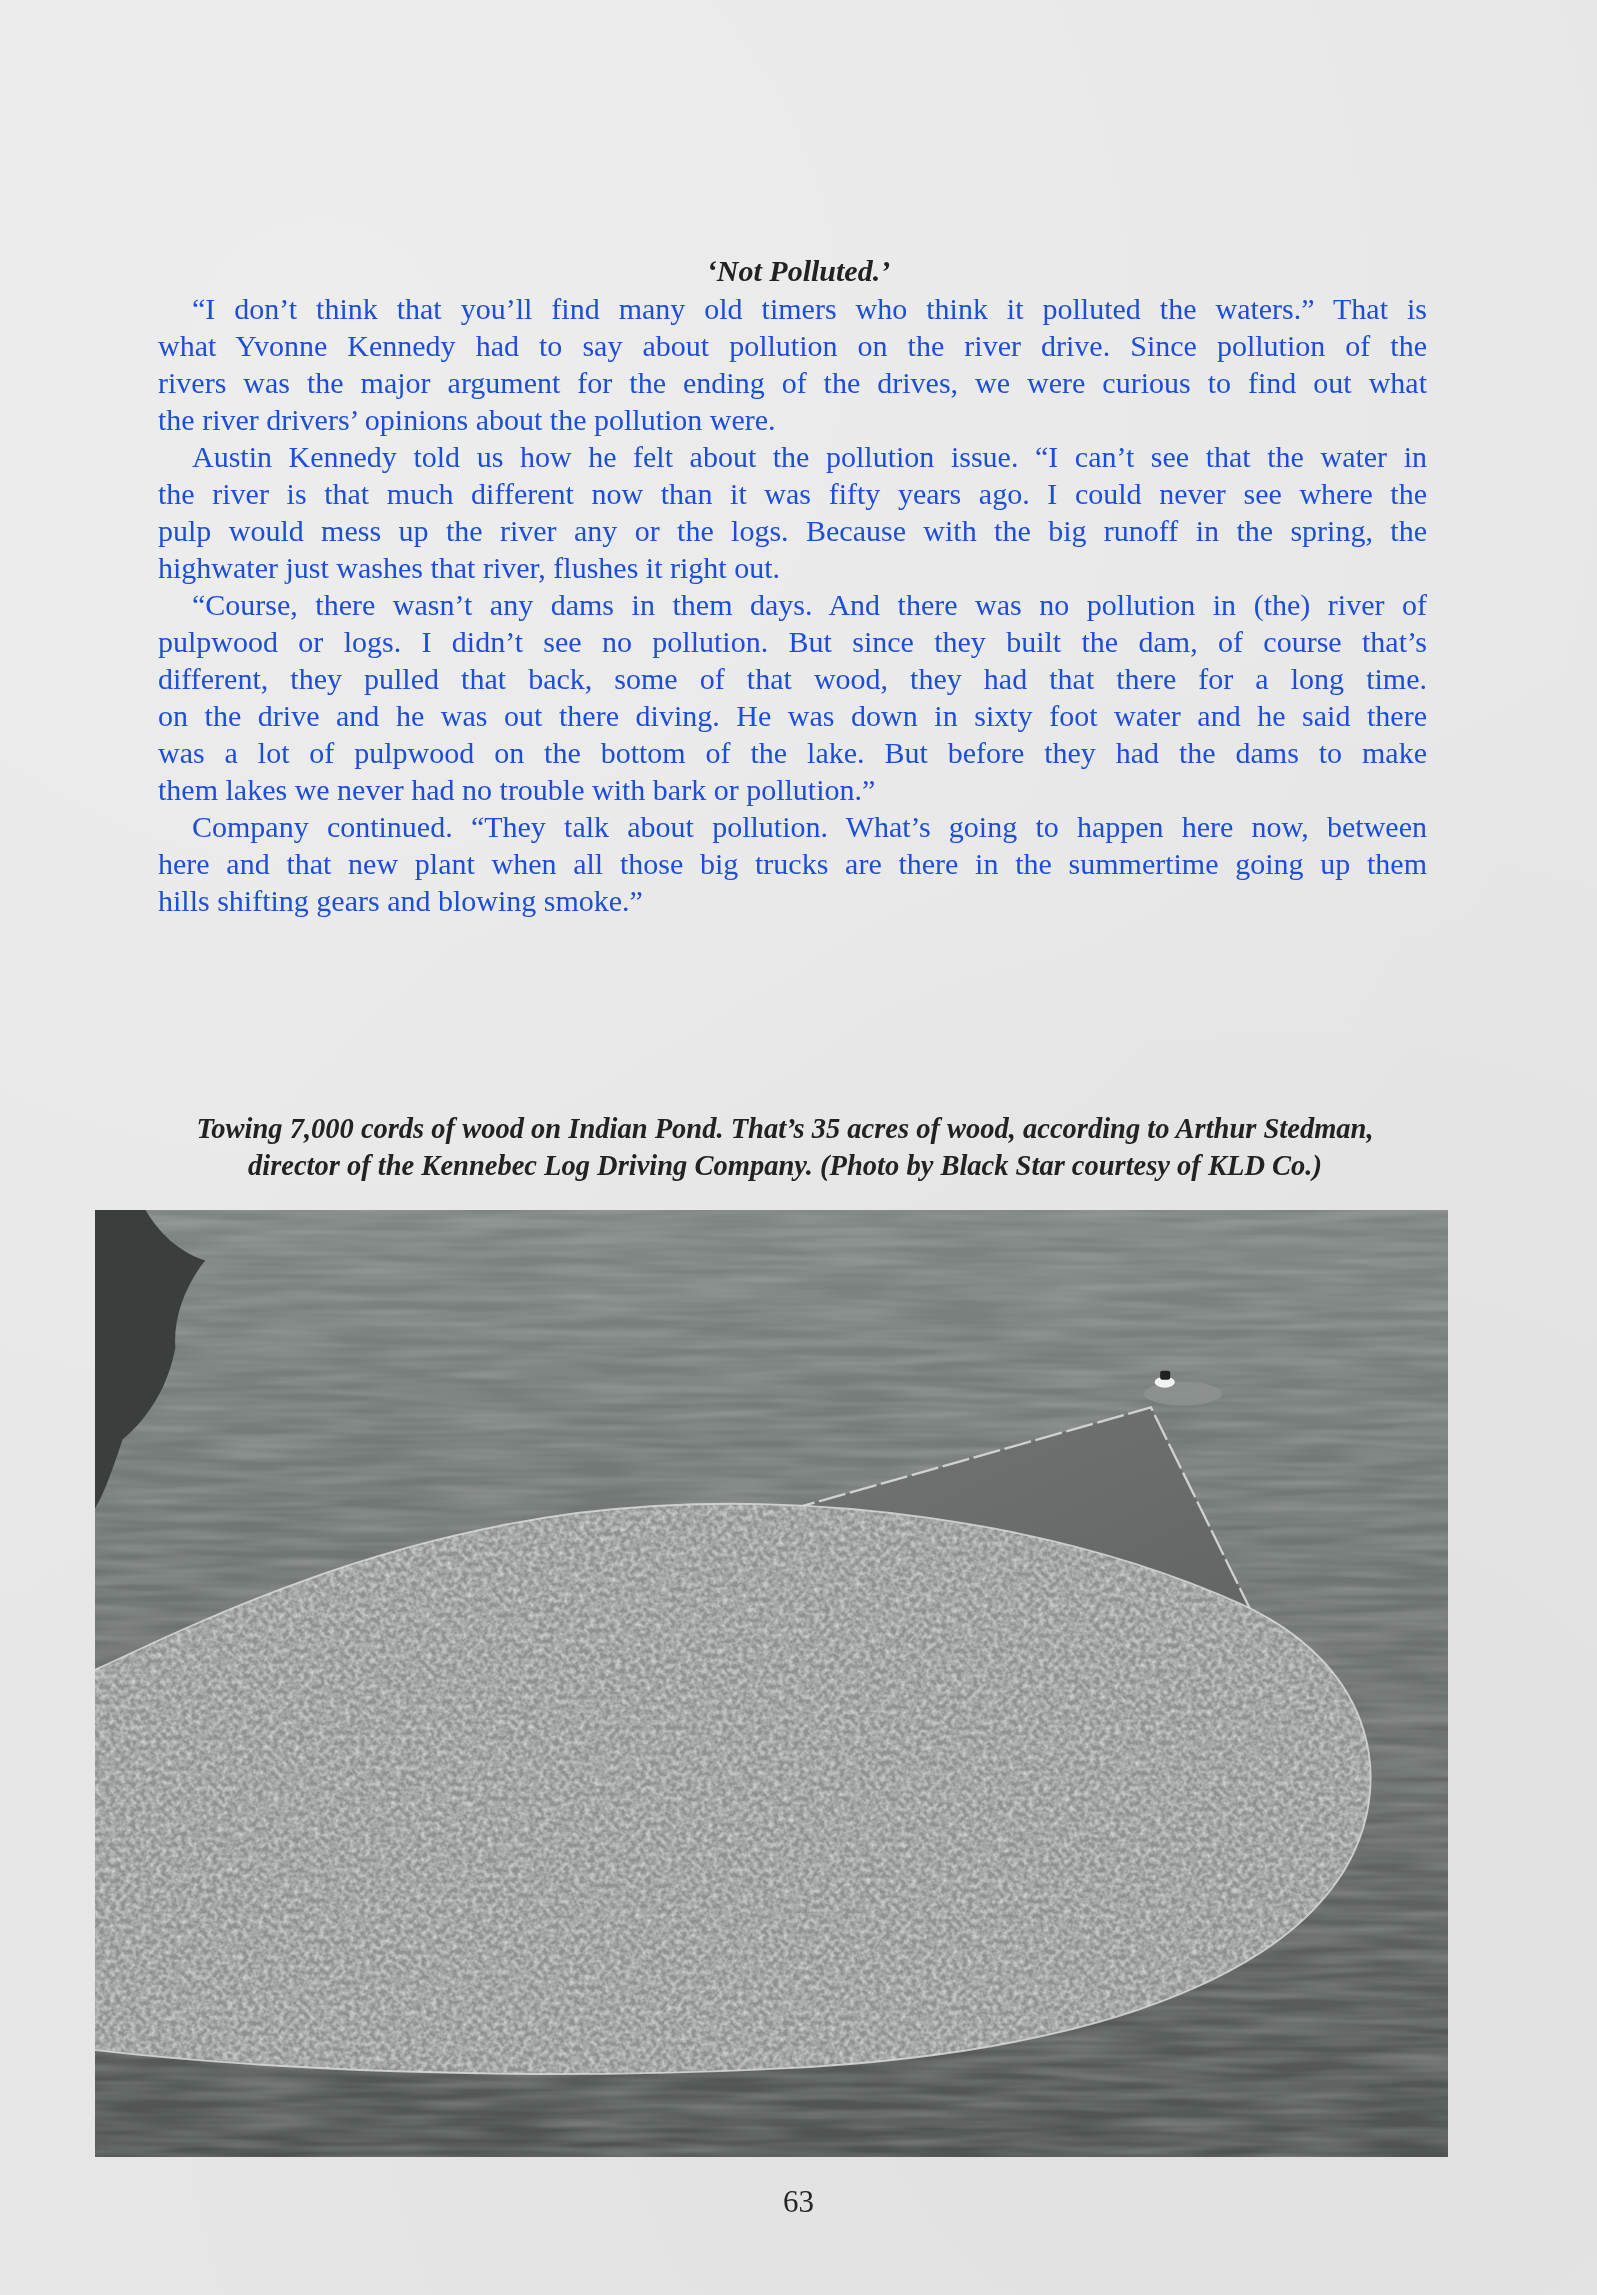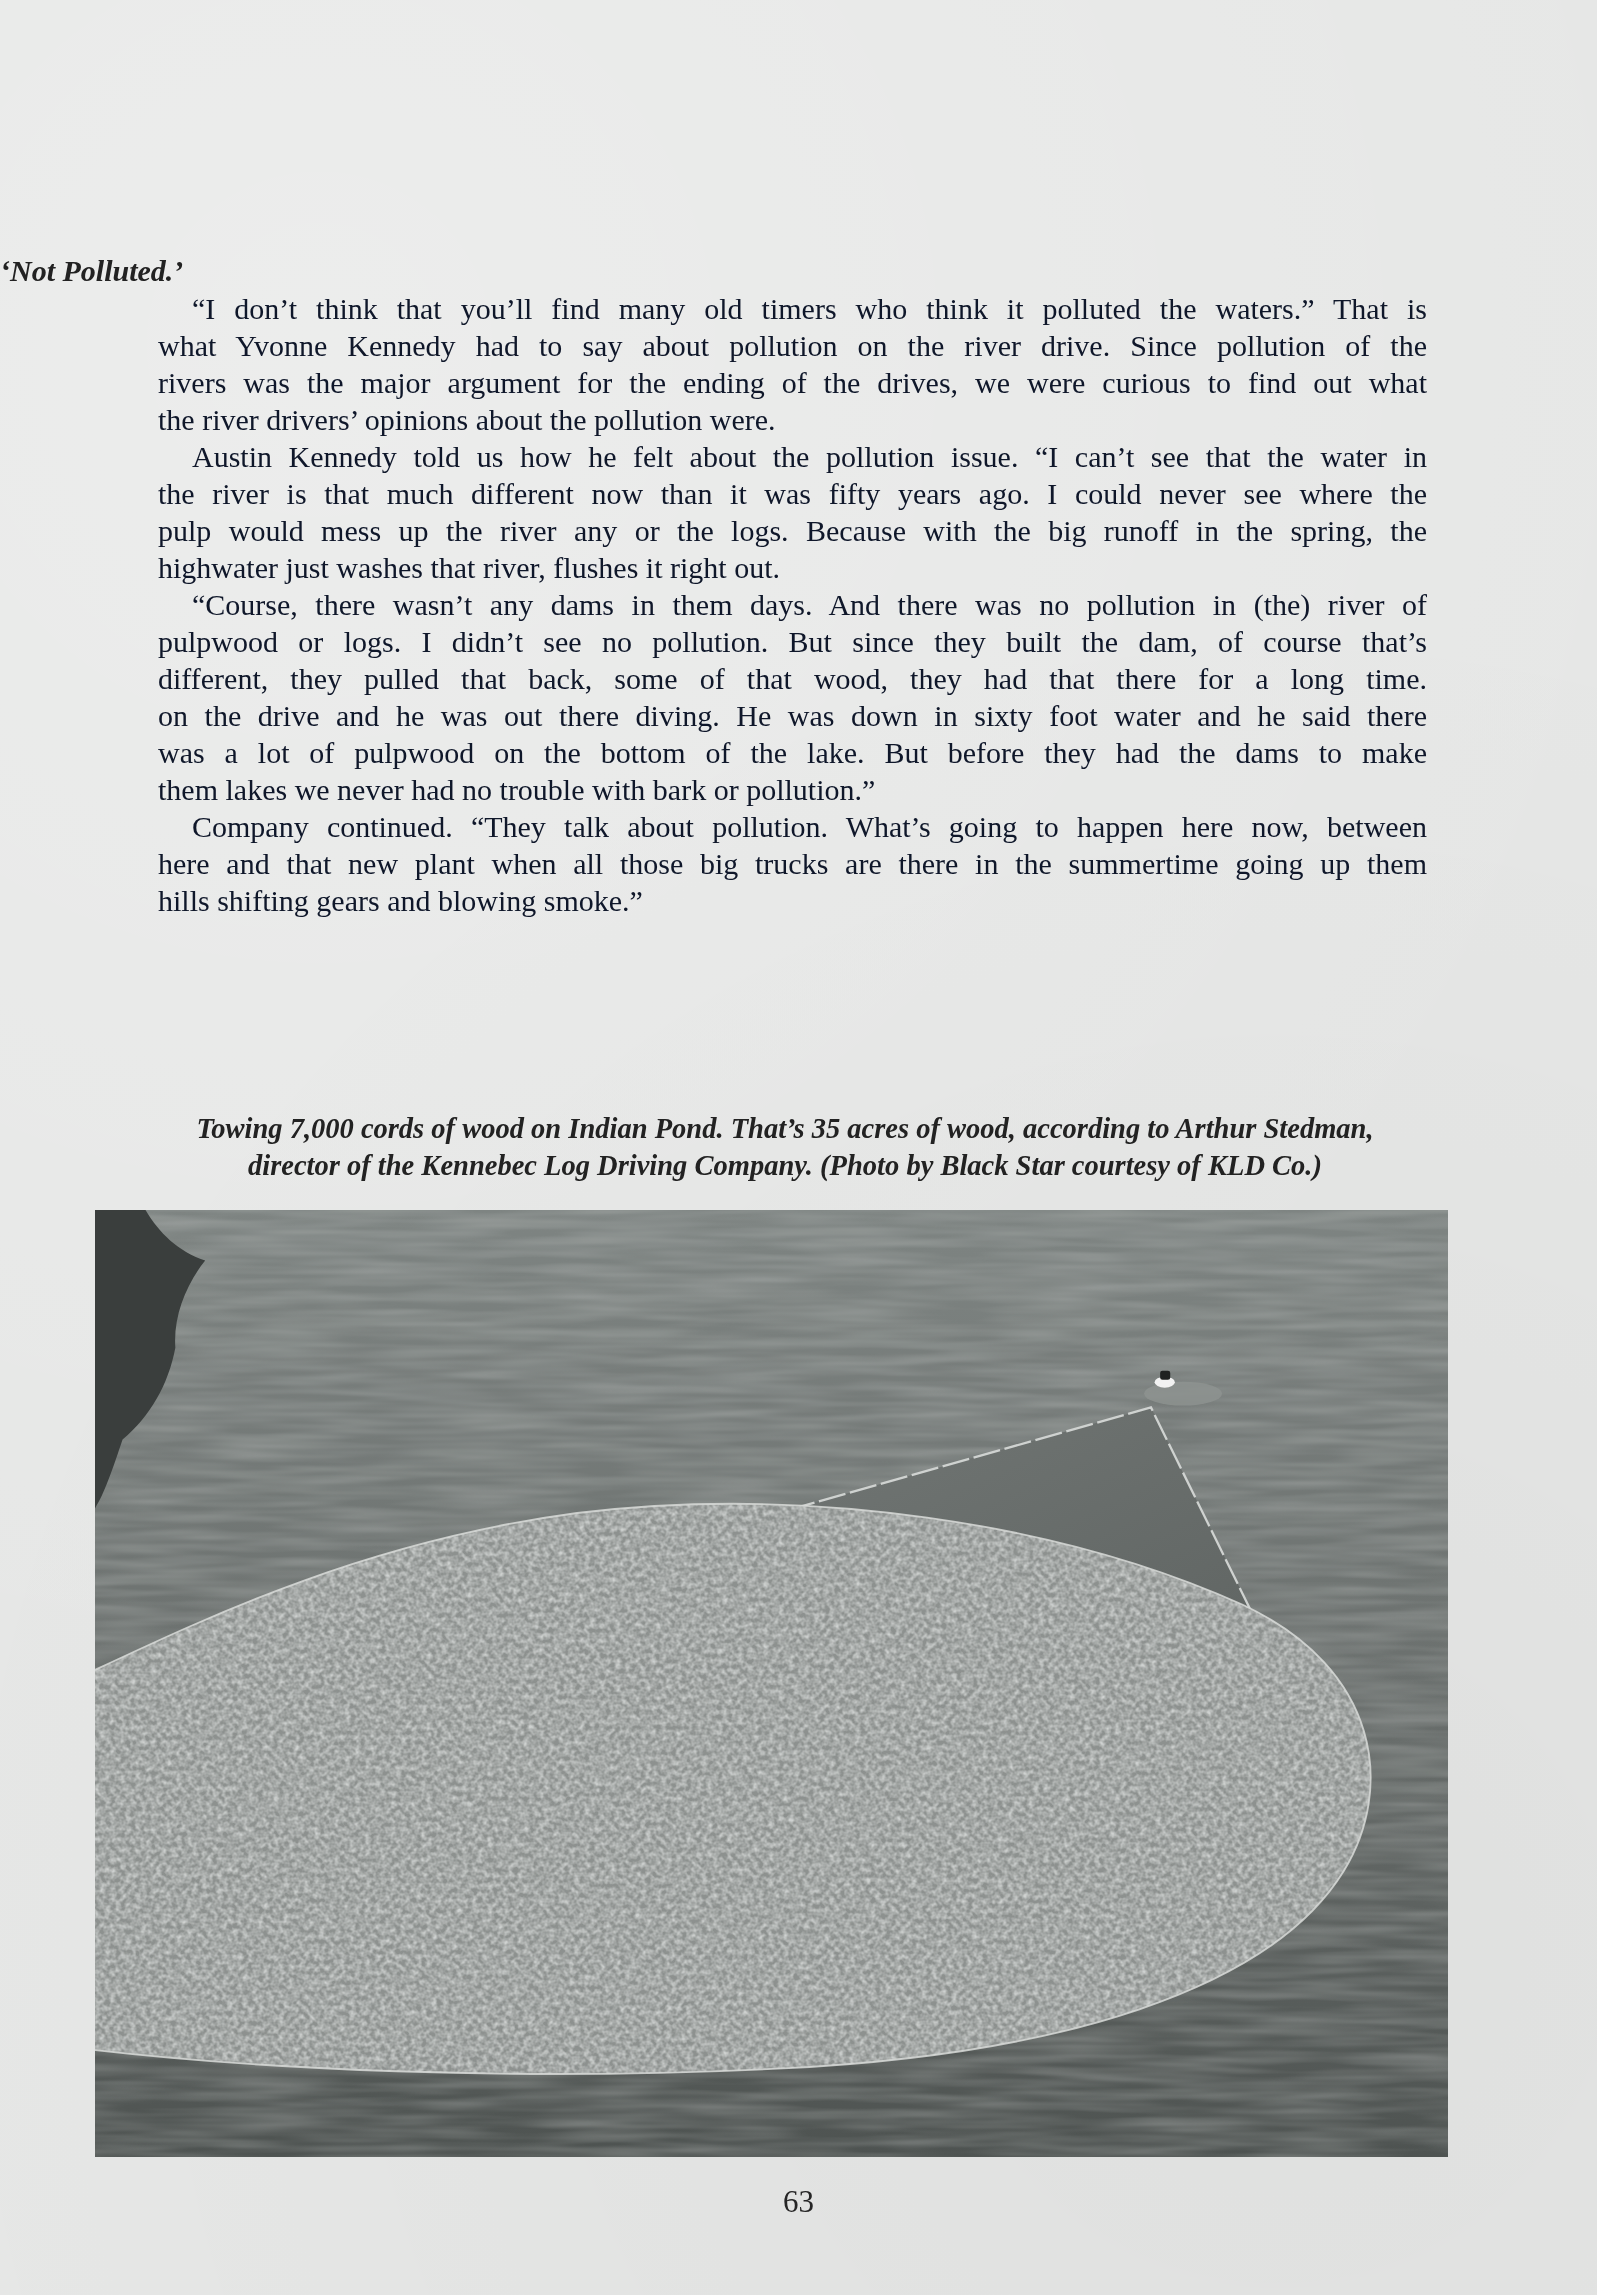--- a/index.html
+++ b/index.html
@@ -14,32 +14,33 @@
       position: absolute; inset: 0;
       background:
         radial-gradient(circle at 20% 15%, rgba(255,255,255,0.25), transparent 60%),
         radial-gradient(circle at 80% 85%, rgba(0,0,0,0.03), transparent 60%);
       pointer-events: none;
     }
     .heading {
       position: absolute;
       left: 0; width: 1597px;
       top: 252px;
+      text-align: center;
       font-style: italic; font-weight: bold;
       font-size: 30px; line-height: 37px;
       color: #222;
       margin: 0;
     }
     .article {
       position: absolute;
       left: 158px; top: 290px;
       width: 1269px;
       font-size: 30px;
       line-height: 37px;
-      color: #0f172a;
+      color: #1d4ed8;
     }
     .article .line { display: block; text-align: justify; text-align-last: justify; }
     .article .line.last { text-align-last: left; }
     .article .line.indent { text-indent: 34px; }
 
     .caption {
       position: absolute;
       left: 103px; top: 1110px;
       width: 1364px;
       font-style: italic; font-weight: bold;

